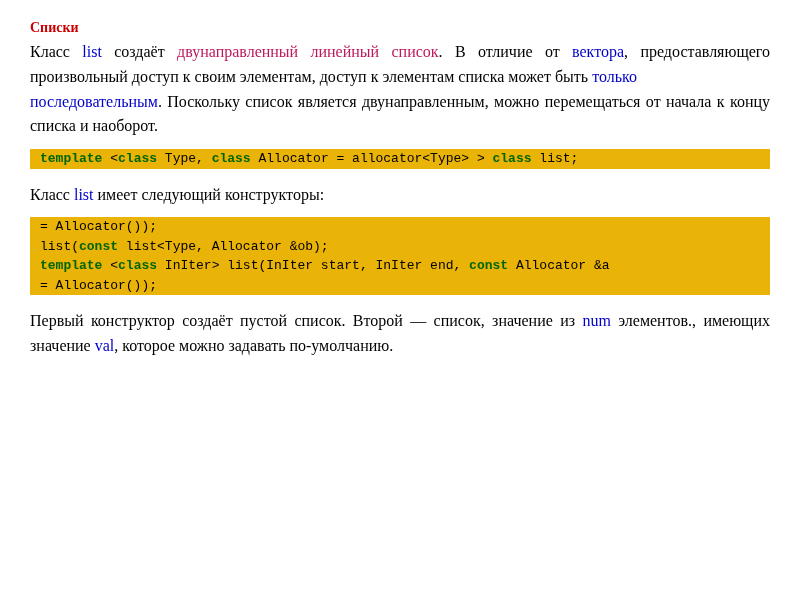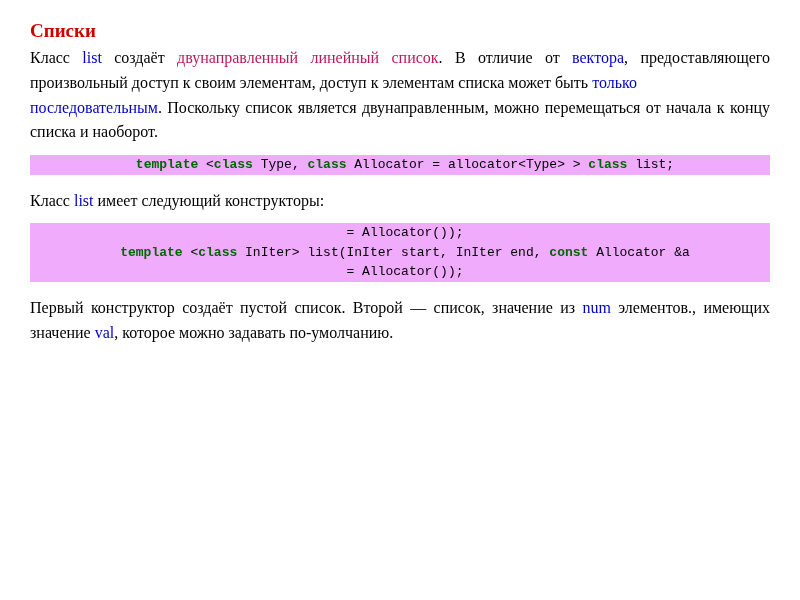--- a/index.html
+++ b/index.html
@@ -15,44 +15,43 @@
       width: 800px;
       min-height: 600px;
       padding: 20px 30px;
     }
     .page-content {
       max-width: 740px;
     }
     .section-title {
       color: #cc0000;
       font-weight: bold;
-      font-size: 19px;
+      font-size: 14px;
       margin-bottom: 4px;
     }
     .paragraph {
       text-align: justify;
       line-height: 1.55;
       margin-bottom: 10px;
     }
     .inline-link {
       color: #0000cc;
       text-decoration: none;
     }
     .inline-italic-link {
       color: #be185d;
       text-decoration: none;
     }
     .code-block {
       font-family: "Courier New", Courier, monospace;
       font-size: 13px;
-      background: #f0abfc;
+      background: #eab308;
       margin: 10px 0 14px 0;
       line-height: 1.5;
       padding-left: 10px;
-      text-align: center;
     }
     .code-block .kw {
       color: #006600;
       font-weight: bold;
     }
     .code-block .normal {
       color: #000000;
     }
   </style>
 </head>
@@ -71,20 +70,21 @@
     <span class="kw">template</span><span class="normal"> &lt;</span><span class="kw">class</span><span class="normal"> Type, </span><span class="kw">class</span><span class="normal"> Allocator = allocator&lt;Type&gt; &gt; </span><span class="kw">class</span><span class="normal"> list;</span>
   </div>
 
 
   <div class="paragraph">
     <span>Класс </span><a class="inline-link">list</a><span> имеет следующий конструкторы:</span>
   </div>
 
   <div class="code-block">
     <div><span class="normal">= Allocator());</span></div>
+    <div><span class="normal">list(</span><span class="kw">const</span><span class="normal"> list&lt;Type, Allocator &amp;ob);</span></div>
     <div><span class="kw">template</span><span class="normal"> &lt;</span><span class="kw">class</span><span class="normal"> InIter&gt; list(InIter start, InIter end, </span><span class="kw">const</span><span class="normal"> Allocator &amp;a</span></div>
     <div><span class="normal">= Allocator());</span></div>
   </div>
 
   <div class="paragraph">
     <span>Первый конструктор создаёт пустой список. Второй — список, значение из </span><a class="inline-link">num</a><span> элементов., имеющих значение </span><a class="inline-link">val</a><span>, которое можно задавать по-умолчанию.</span>
   </div>
 
 </div>
 

